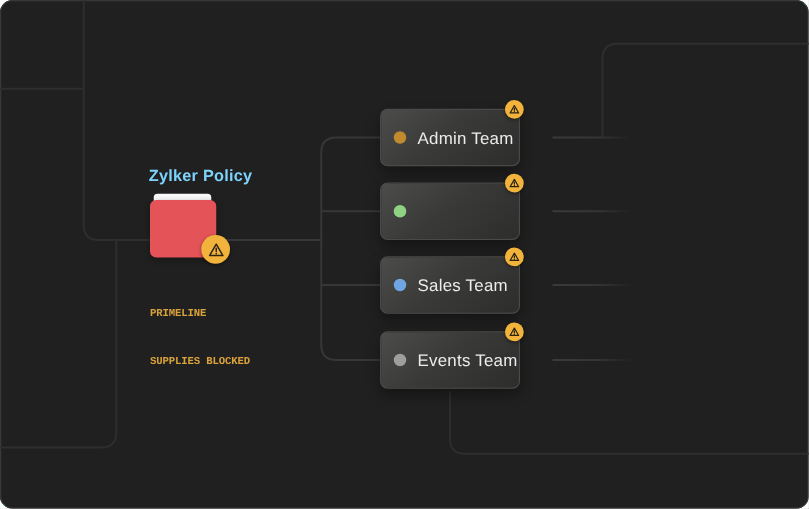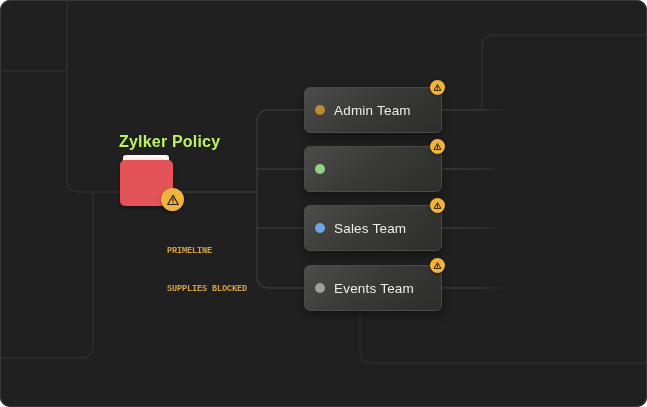--- a/index.html
+++ b/index.html
@@ -9,21 +9,21 @@
     border-radius:10px;
     overflow:hidden;
     background:#202020;
     box-shadow:inset 0 0 0 1px #383838;
     font-family:"Liberation Sans", sans-serif;
   }
   svg.wires{position:absolute;left:0;top:0;z-index:1;}
   
   .root-title{
     position:absolute;left:119px;top:133px;z-index:3;
-    font-size:16px;font-weight:600;color:#bef264;letter-spacing:.2px;
+    font-size:13px;font-weight:600;color:#7dd3fc;letter-spacing:.2px;
   }
   .folder{position:absolute;left:120px;top:155px;width:77px;height:58px;z-index:3;}
   .folder-tab{
     position:absolute;left:3px;top:0;width:46px;height:12px;
     background:#fafafa;border-radius:3px 3px 0 0;
   }
   .folder-body{
     position:absolute;left:0;top:5px;width:53px;height:46px;
     border-radius:5px;
     box-shadow:0 2px 5px rgba(0,0,0,.35);
@@ -32,25 +32,25 @@
     position:absolute;border-radius:50%;
     display:flex;align-items:center;justify-content:center;
     box-shadow:0 1px 3px rgba(0,0,0,.45);
     z-index:4;
   }
   .warn-badge.big{left:41px;top:33px;width:23px;height:23px;}
   .root-caption{
     position:absolute;left:120px;top:220px;z-index:3;
     font-family:"Liberation Mono", monospace;
     font-weight:bold;font-size:8.5px;letter-spacing:-.1px;
-    line-height:12.5px;white-space:pre;margin-left:47px;
+    line-height:12.5px;white-space:pre;
   }
   
   .card{
-    position:absolute;left:304px;width:138px;height:46px;z-index:3;
+    position:absolute;left:304px;width:112px;height:46px;z-index:3;
     border-radius:6px;
     background:linear-gradient(140deg,#4c4c4a 0%,#3a3a39 45%,#2d2d2c 100%);
     border:1px solid #4a4a48;
     box-sizing:border-box;
     box-shadow:0 5px 10px rgba(0,0,0,.35);
     display:flex;align-items:center;
     padding-left:10px;
     cursor:default;
   }
   .card .dot{

